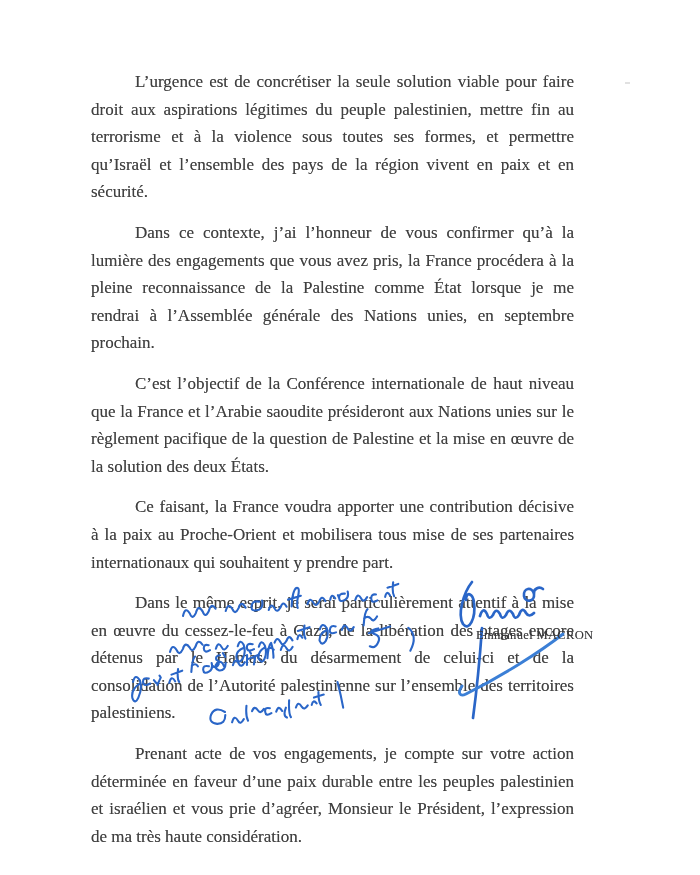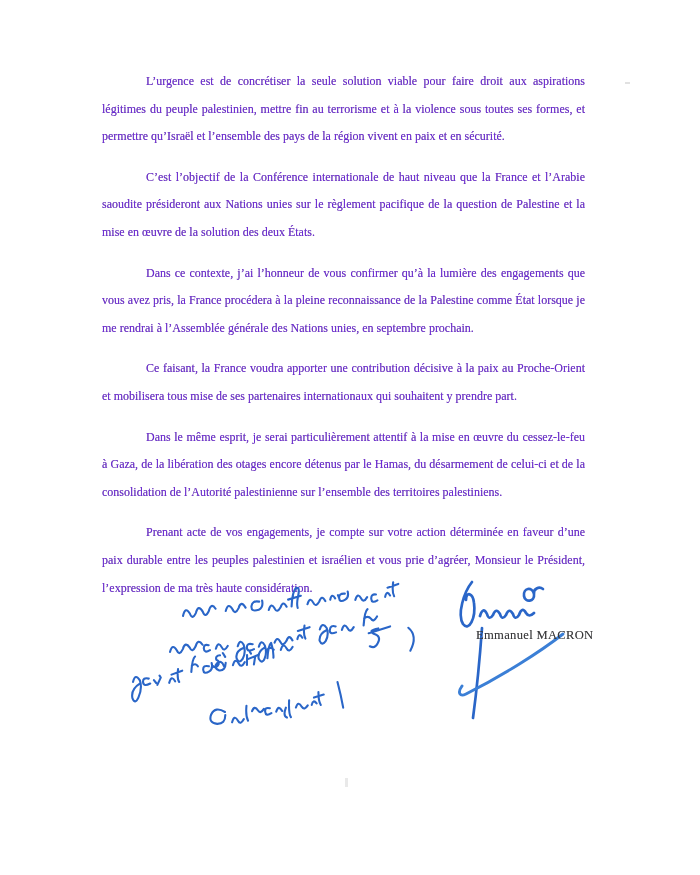--- a/index.html
+++ b/index.html
@@ -5,24 +5,24 @@
   html,body{margin:0;padding:0;background:#ffffff;}
   .page{
     position:relative;
     width:700px;height:875px;
     background:#ffffff;
     overflow:hidden;
     font-family:"Liberation Serif","DejaVu Serif",serif;
   }
   .letter-body{
     position:absolute;
-    left:102px;top:68px;width:483px;
-    font-size:12px;
+    left:91px;top:68px;width:483px;
+    font-size:17px;
     line-height:27.6px;
-    color:#6d28d9;
+    color:#404040;
     text-align:justify;
     text-shadow:0 0 0.4px rgba(20,20,20,0.45);
   }
   .letter-body p{
     margin:0 0 13px 0;
     text-indent:44px;
   }
   .note-wrap{
     position:absolute;
     left:120px;top:572px;width:360px;height:165px;
@@ -58,22 +58,22 @@
   .artifact.a1{left:625px;top:82px;width:5px;height:2px;}
   .artifact.a2{left:345px;top:778px;width:3px;height:9px;opacity:0.4;}
 </style>
 </head>
 <body>
 
 <div class="page">
 
   <div class="letter-body">
     <p>L’urgence est de concrétiser la seule solution viable pour faire droit aux aspirations légitimes du peuple palestinien, mettre fin au terrorisme et à la violence sous toutes ses formes, et permettre qu’Israël et l’ensemble des pays de la région vivent en paix et en sécurité.</p>
+    <p>Dans ce contexte, j’ai l’honneur de vous confirmer qu’à la lumière des engagements que vous avez pris, la France procédera à la pleine reconnaissance de la Palestine comme État lorsque je me rendrai à l’Assemblée générale des Nations unies, en septembre prochain.</p>
     <p>C’est l’objectif de la Conférence internationale de haut niveau que la France et l’Arabie saoudite présideront aux Nations unies sur le règlement pacifique de la question de Palestine et la mise en œuvre de la solution des deux États.</p>
-    <p>Dans ce contexte, j’ai l’honneur de vous confirmer qu’à la lumière des engagements que vous avez pris, la France procédera à la pleine reconnaissance de la Palestine comme État lorsque je me rendrai à l’Assemblée générale des Nations unies, en septembre prochain.</p>
     <p>Ce faisant, la France voudra apporter une contribution décisive à la paix au Proche-Orient et mobilisera tous mise de ses partenaires internationaux qui souhaitent y prendre part.</p>
     <p>Dans le même esprit, je serai particulièrement attentif à la mise en œuvre du cessez-le-feu à Gaza, de la libération des otages encore détenus par le Hamas, du désarmement de celui-ci et de la consolidation de l’Autorité palestinienne sur l’ensemble des territoires palestiniens.</p>
     <p>Prenant acte de vos engagements, je compte sur votre action déterminée en faveur d’une paix durable entre les peuples palestinien et israélien et vous prie d’agréer, Monsieur le Président, l’expression de ma très haute considération.</p>
   </div>
 
   <div class="note-wrap" role="img" aria-label="Avec ma confiance et mon engagement pour la paix et la sécurité du Proche-Orient, Cordialement">
     <svg width="360" height="165" viewBox="0 0 360 165">
 
       <g transform="rotate(-4 63 44)">
         <path class="ink ink-note" d="M63,44 q3,-10 7,-2 q2,7 6,0 q3,-9 7,-1 q2,7 6,0 q3,-9 7,-2

